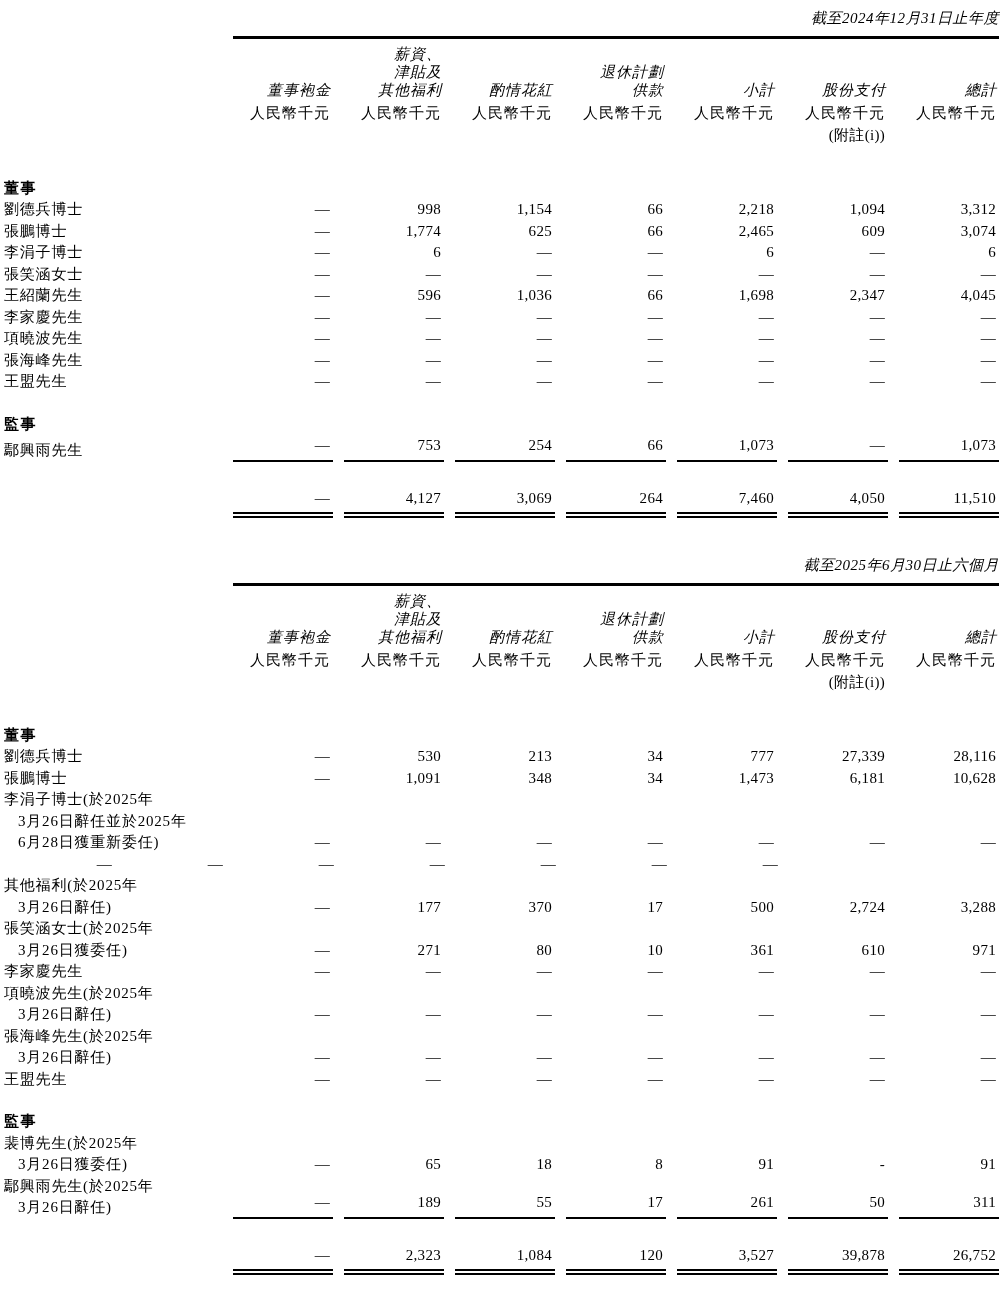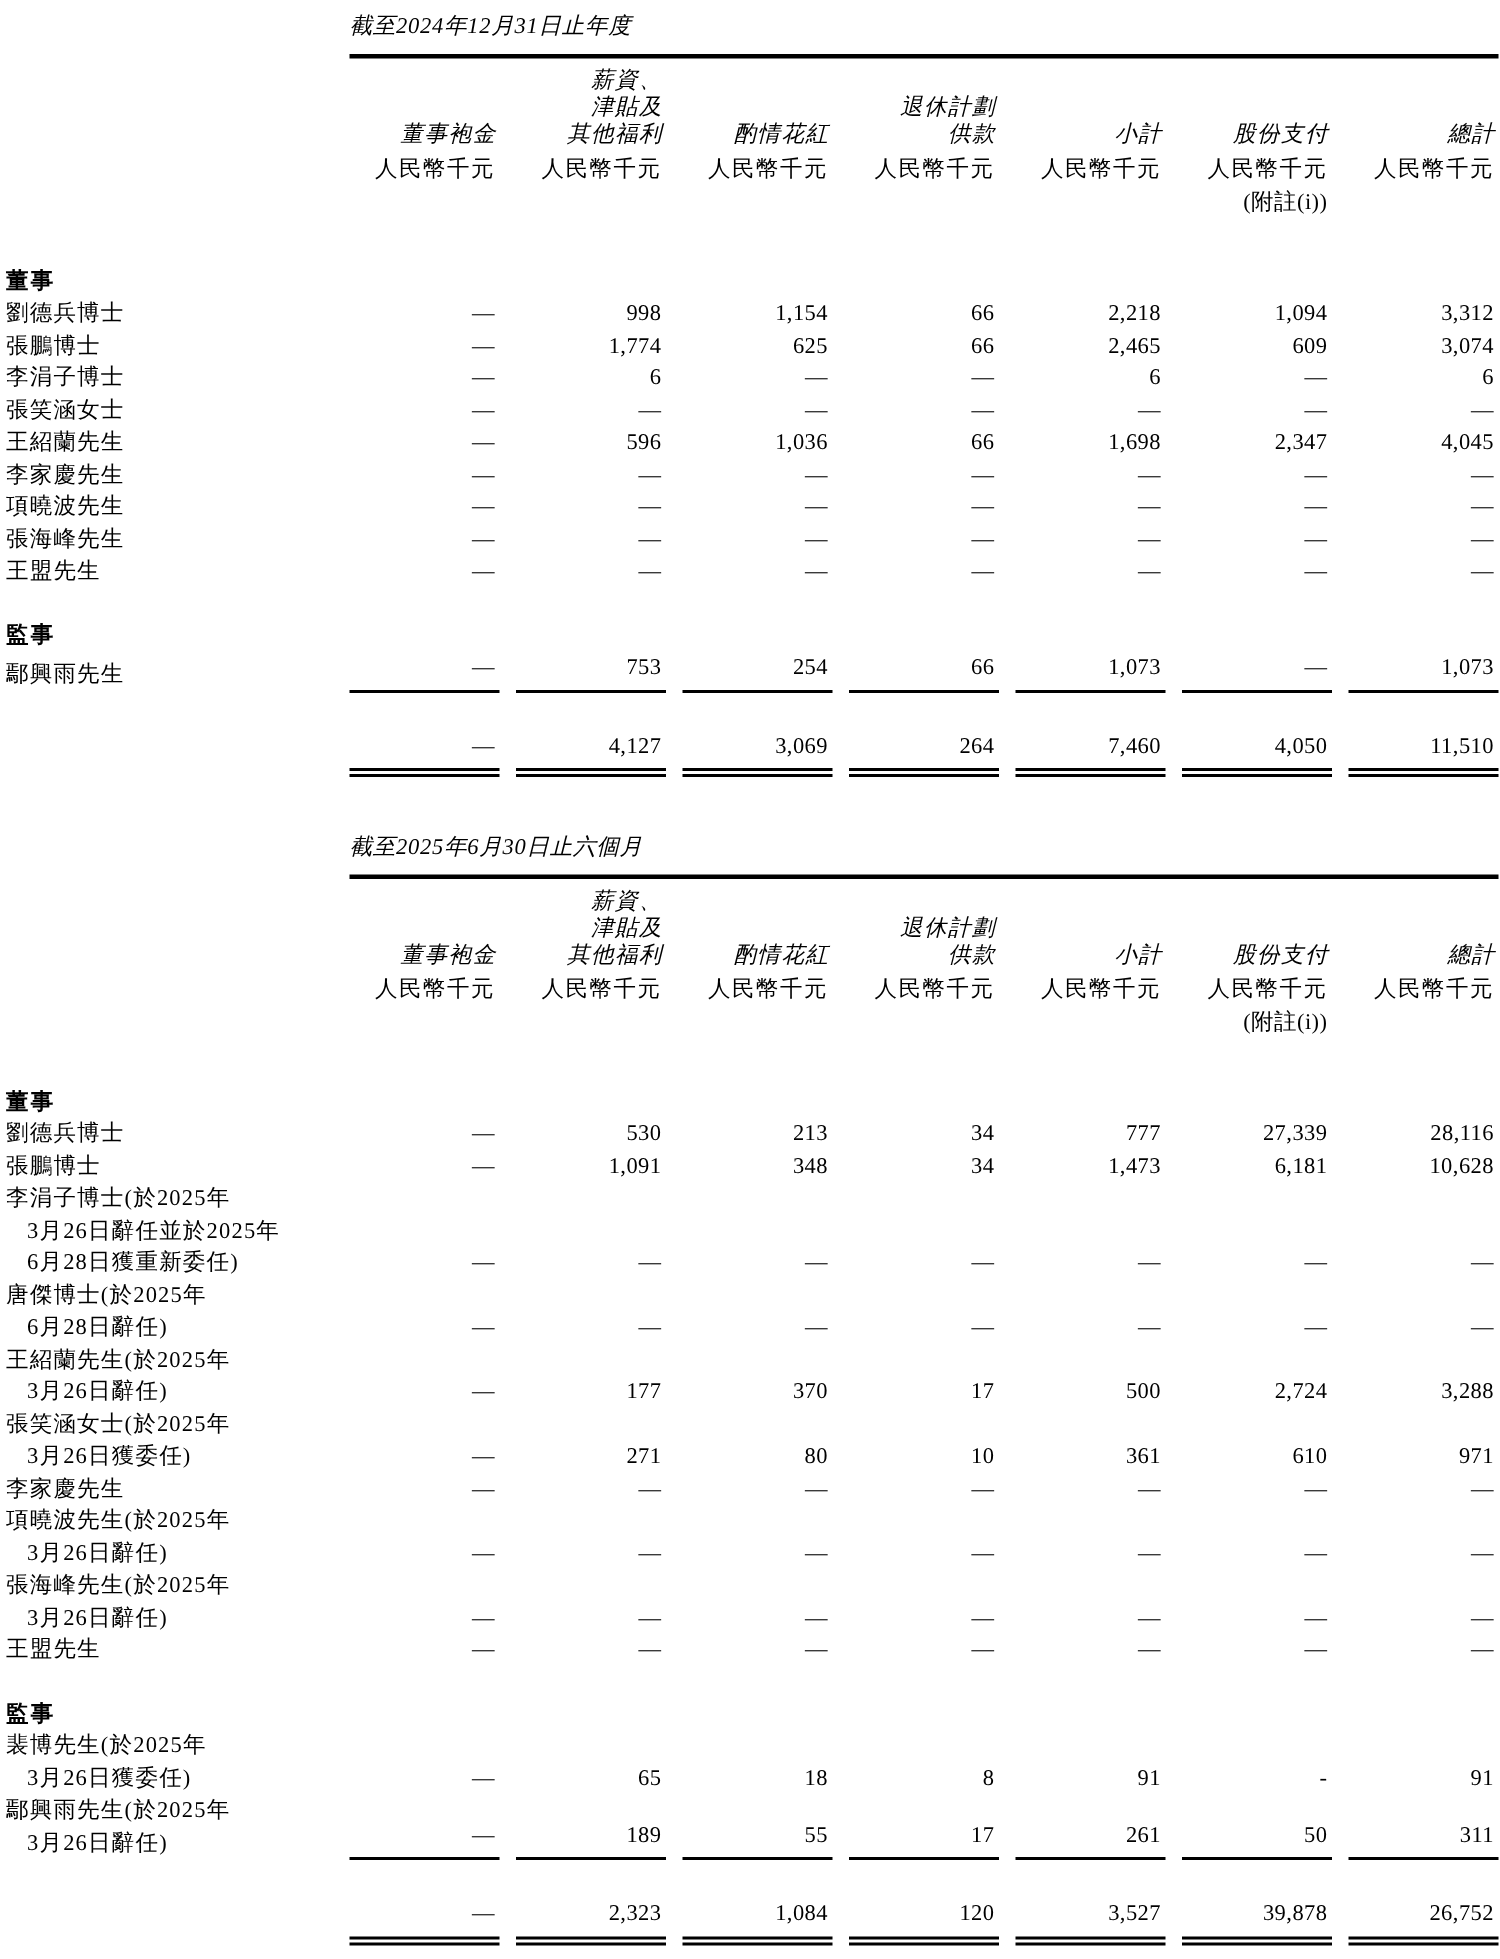--- a/index.html
+++ b/index.html
@@ -8,21 +8,21 @@
     width: 1000px; min-height: 1306px;
     font-family: "Liberation Serif", "DejaVu Serif", serif;
     color: #000; font-size: 15px;
   }
   .page { padding: 8px 2px 40px 4px; }
 
   .tbl + .tbl { margin-top: 37px; }
 
   .tbl-title {
     margin-left: 229px; width: 766px;
-    text-align: left; font-style: italic;
+    text-align: right; font-style: italic;
     line-height: 20px; margin-bottom: 8px; letter-spacing: 0.5px;
   }
   .top-rule { margin-left: 229px; width: 766px; border-top: 3px solid #000; margin-bottom: 6px; }
 
   .row { display: flex; align-items: flex-end; }
   .name-cell { flex: 0 0 218px; width: 218px; line-height: 21.5px; letter-spacing: 0.8px; }
   .name-cell .cont { padding-left: 14px; }
   .val {
     flex: 0 0 100px; width: 100px; margin-left: 11px;
     text-align: right; line-height: 21.5px; padding-right: 3px;
@@ -317,35 +317,31 @@
           </div>
           <div class="val">—</div>
           <div class="val">—</div>
           <div class="val">—</div>
           <div class="val">—</div>
           <div class="val">—</div>
           <div class="val">—</div>
           <div class="val">—</div>
         </div>
         <div class="row data-row">
-          <div class="name-cell">
-            <div>唐傑博士(於2025年</div>
-            <div class="cont">6月28日辭任)</div>
-          </div>
-          <div class="val">—</div>
-          <div class="val">—</div>
-          <div class="val">—</div>
-          <div class="val">—</div>
-          <div class="val">—</div>
-          <div class="val">—</div>
-          <div class="val">—</div>
-        </div>
-        <div class="row data-row">
-          <div class="name-cell">
-            <div>王紹蘭先生(於2025年</div>
+          <div class="val">—</div>
+          <div class="val">—</div>
+          <div class="val">—</div>
+          <div class="val">—</div>
+          <div class="val">—</div>
+          <div class="val">—</div>
+          <div class="val">—</div>
+        </div>
+        <div class="row data-row">
+          <div class="name-cell">
+            <div>其他福利(於2025年</div>
             <div class="cont">3月26日辭任)</div>
           </div>
           <div class="val">—</div>
           <div class="val">177</div>
           <div class="val">370</div>
           <div class="val">17</div>
           <div class="val">500</div>
           <div class="val">2,724</div>
           <div class="val">3,288</div>
         </div>

